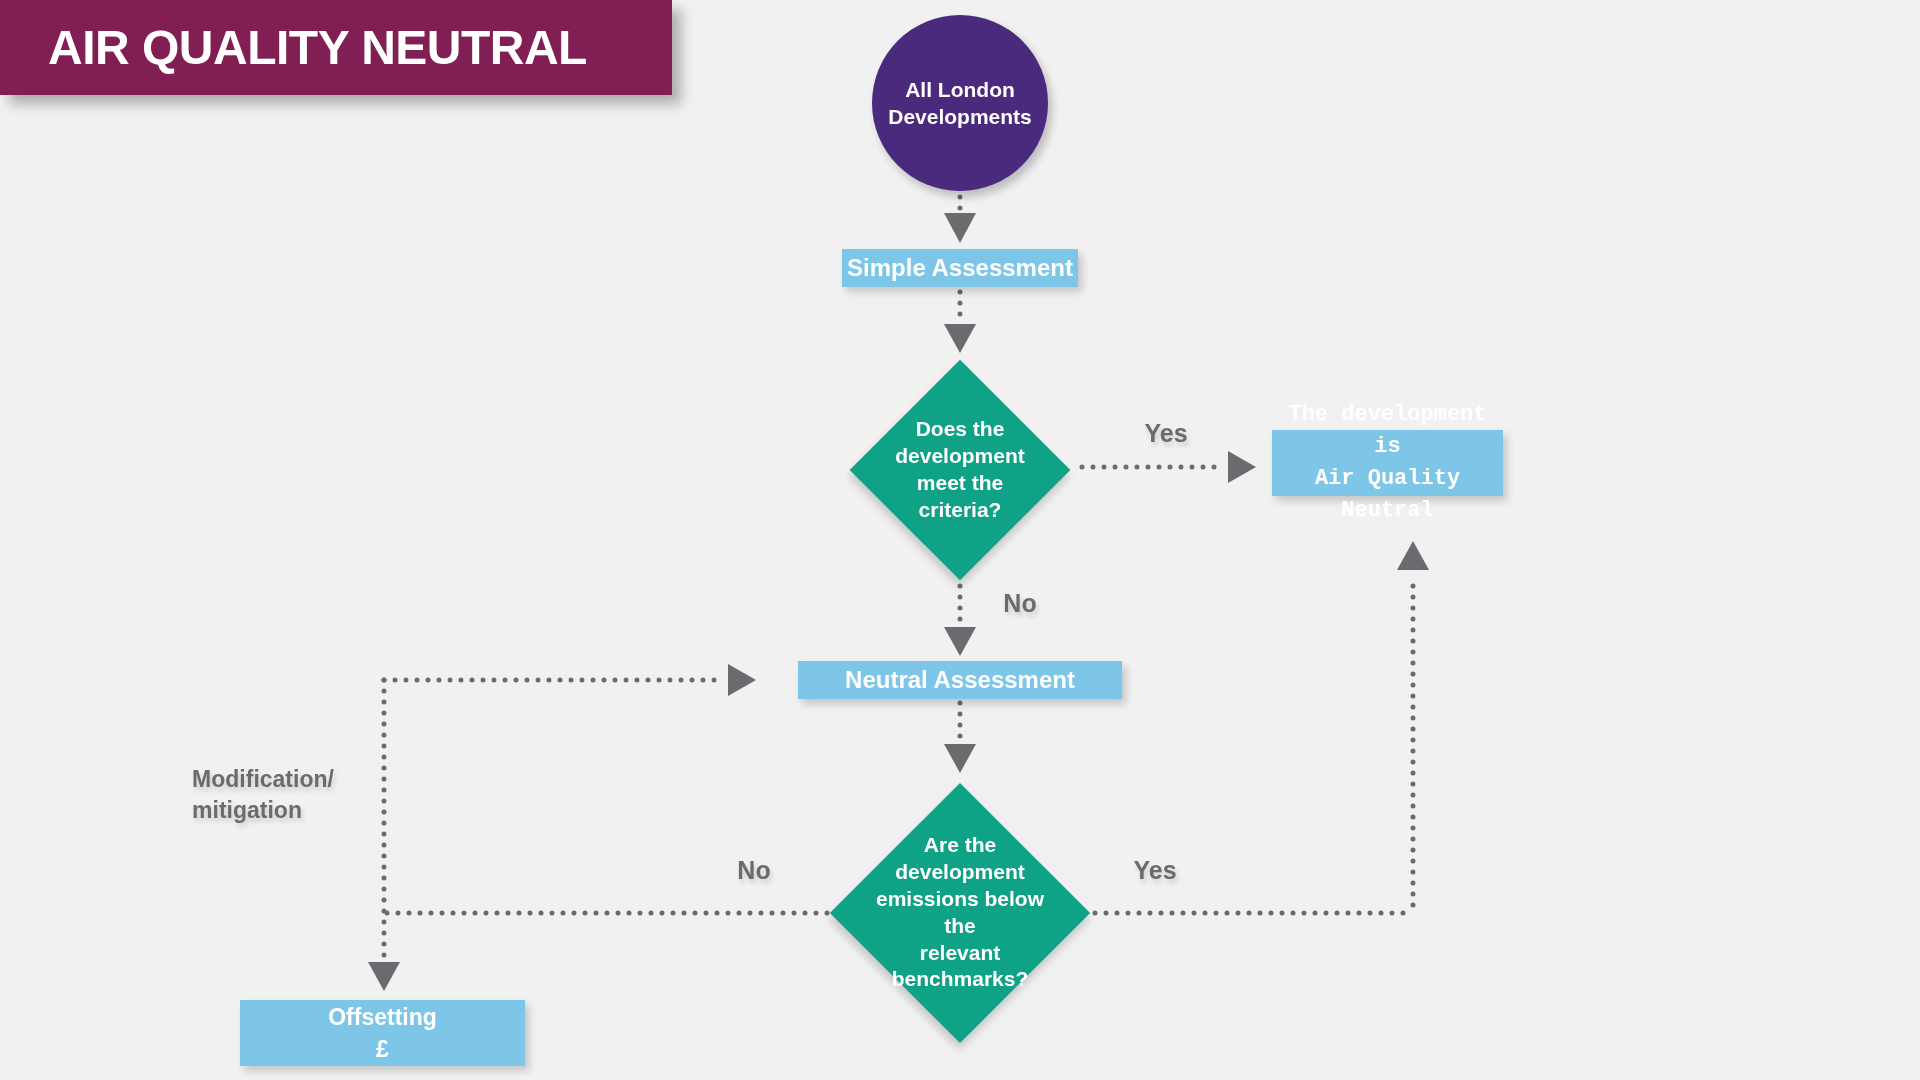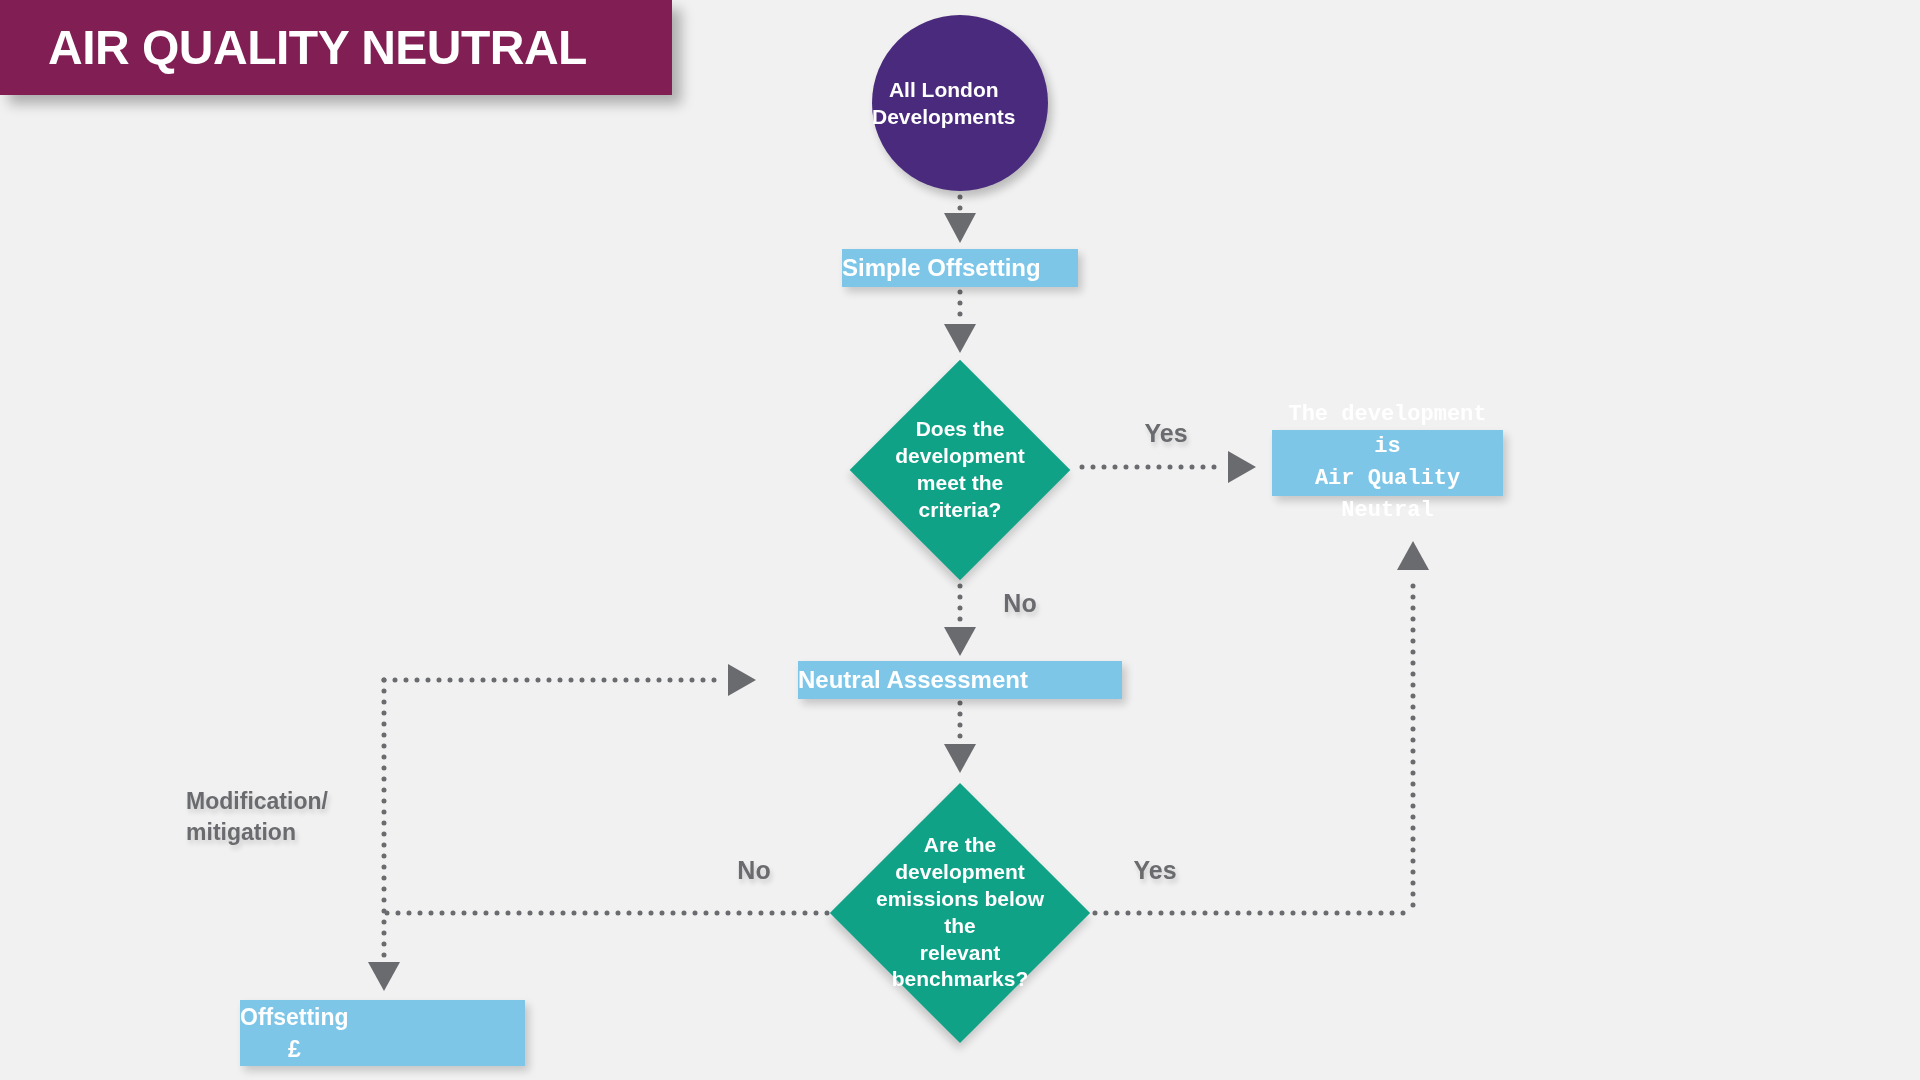--- a/index.html
+++ b/index.html
@@ -47,21 +47,21 @@
   }
   .banner h1{
     color:var(--node-text);
     font-size:48px;
     font-weight:800;
     letter-spacing:-0.5px;
     white-space:nowrap;
   }
   .node{
     position:absolute;
-    display:flex;align-items:center;
+    display:flex;align-items:center;justify-content:center;
     text-align:center;
     color:var(--node-text);
     font-weight:700;
     white-space:pre-line;
   }
   .circle{
     left:872px;top:15px;width:176px;height:176px;
     background:var(--circle);
     border-radius:50%;
     font-size:21px;line-height:1.3;
@@ -142,21 +142,21 @@
   <div class="banner">
     <h1>AIR QUALITY NEUTRAL</h1>
   </div>
 
   <div class="node circle">
     <span>All London
 Developments</span>
   </div>
 
   <div class="node bluebox box-simple">
-    <span>Simple Offsetting</span>
+    <span>Simple Assessment</span>
   </div>
 
   <div class="diamond diamond-1">
     <div class="dtext">Does the
 development
 meet the
 criteria?</div>
   </div>
 
   <div class="node bluebox box-aqn">
@@ -178,16 +178,16 @@
 
   <div class="node bluebox box-offsetting">
     <span>Offsetting
 £</span>
   </div>
 
   <div class="edge-label" style="left:1166px;top:433px;">Yes</div>
   <div class="edge-label" style="left:1020px;top:603px;">No</div>
   <div class="edge-label" style="left:1155px;top:870px;">Yes</div>
   <div class="edge-label" style="left:754px;top:870px;">No</div>
-  <div class="edge-label label-modification" style="left:257px;top:795px;margin-top:22px;">Modification/
+  <div class="edge-label label-modification" style="left:263px;top:795px;">Modification/
 mitigation</div>
 
 </div>
 
 </body></html>

